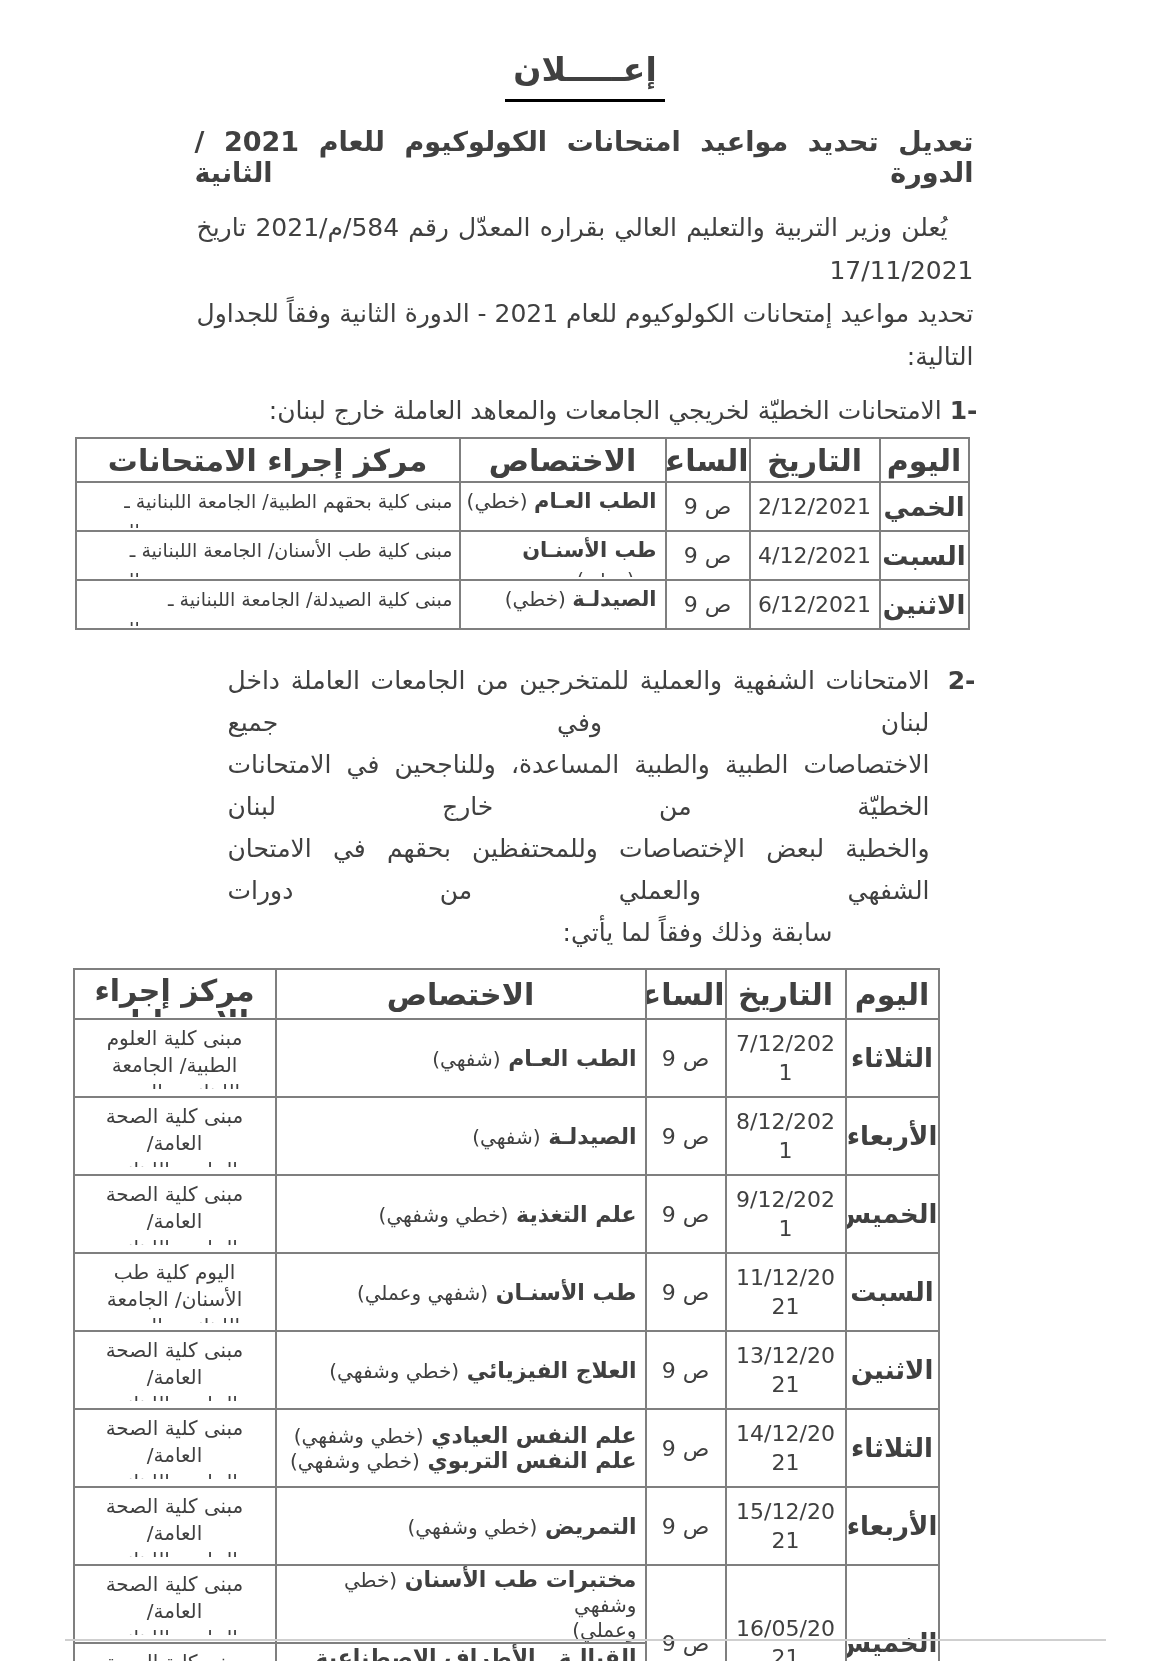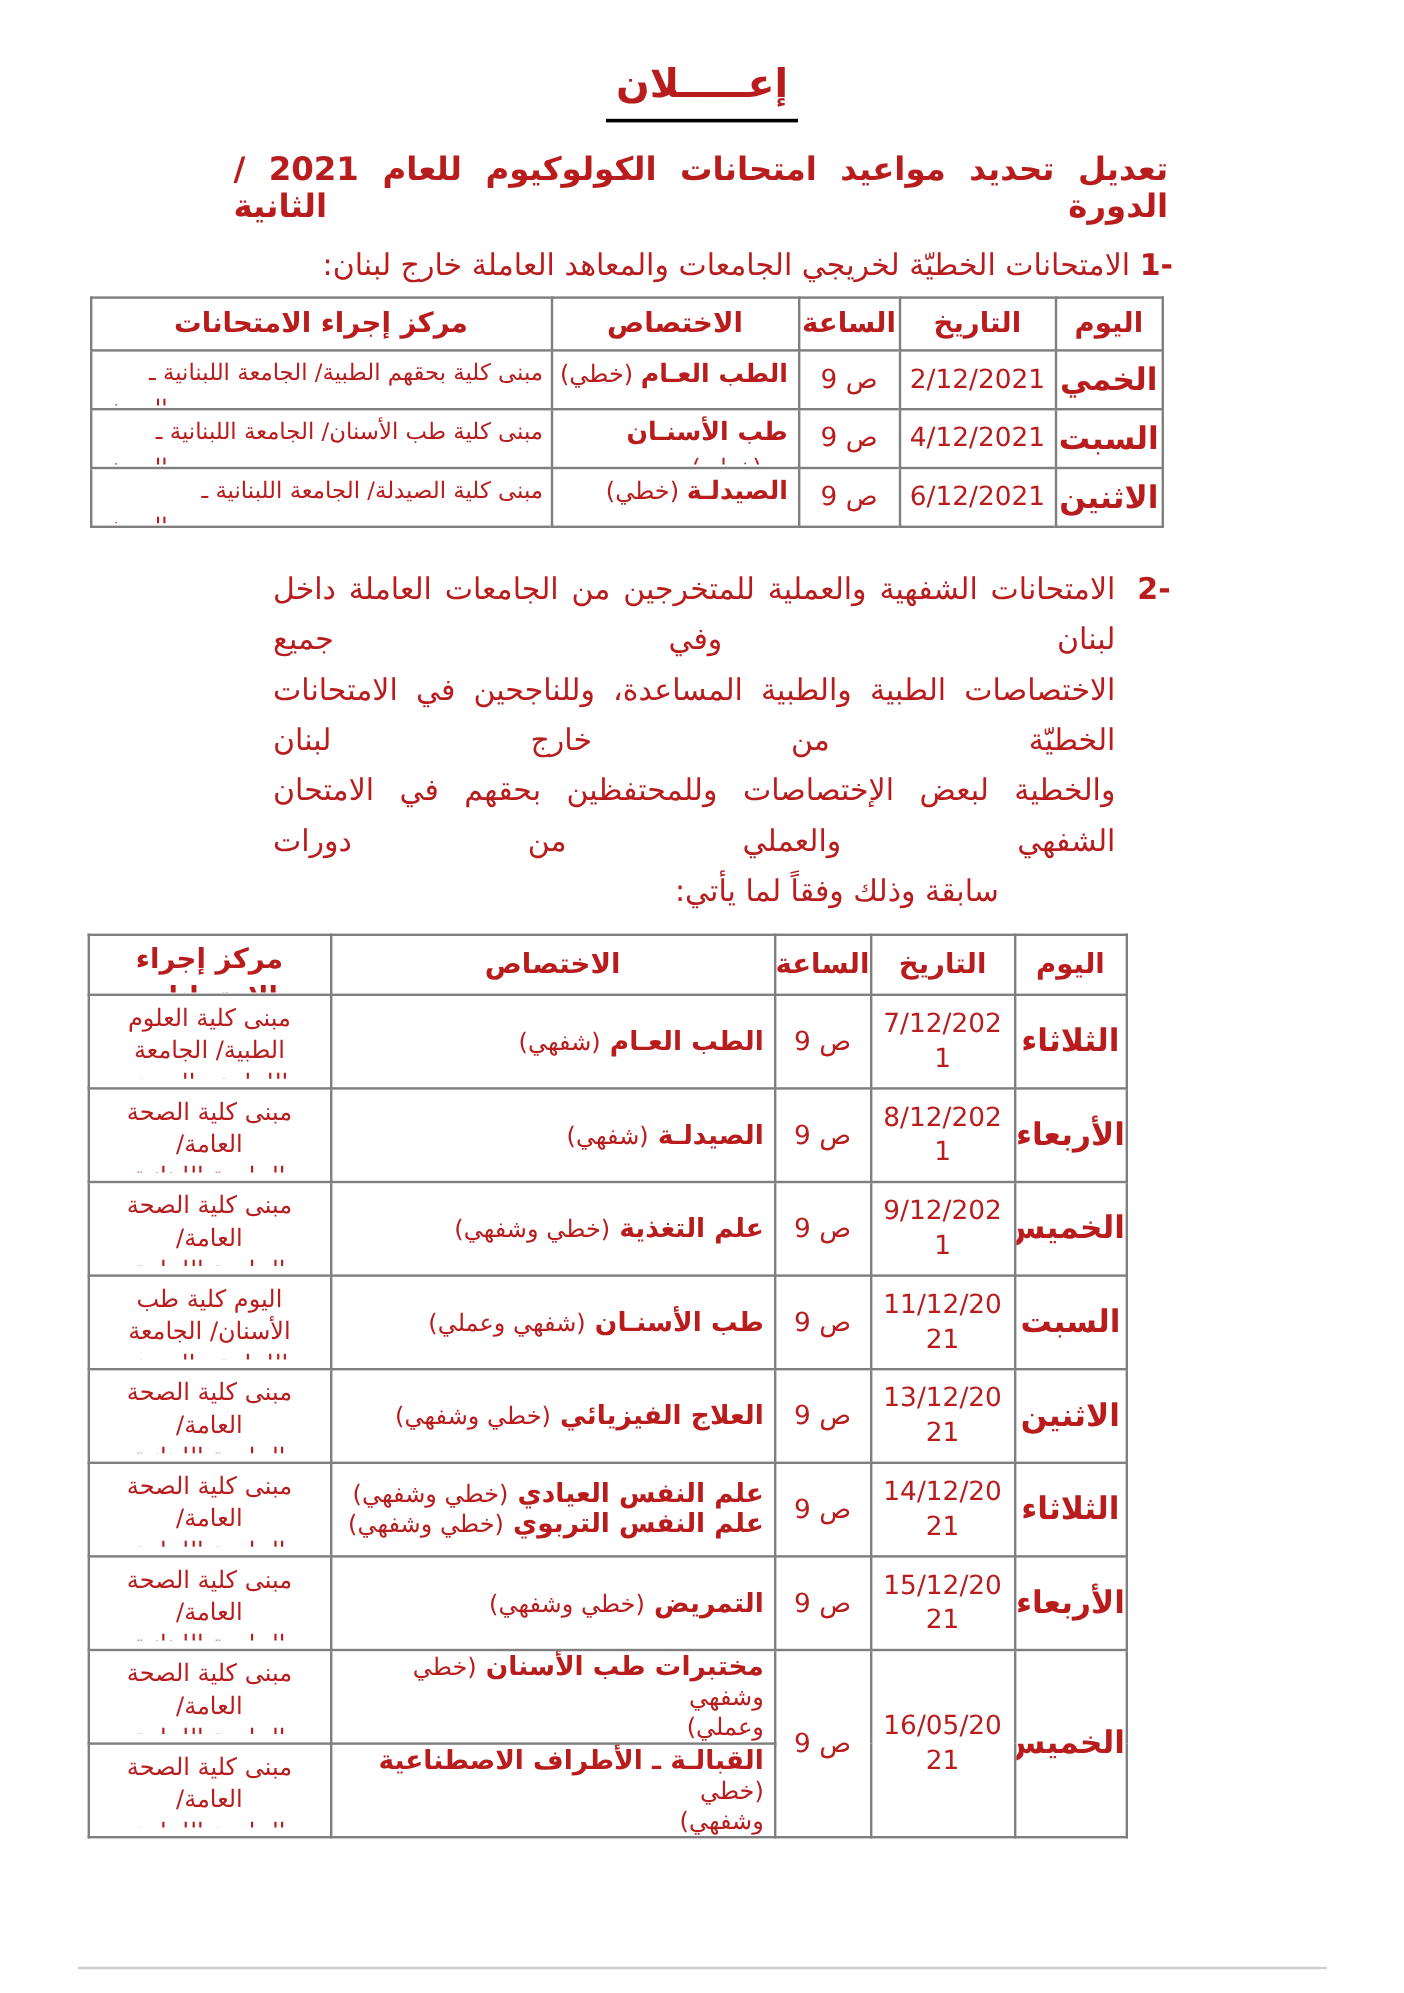--- a/index.html
+++ b/index.html
@@ -1,39 +1,39 @@
 <!DOCTYPE html>
 <html lang="ar" dir="rtl"><head>
 <meta charset="utf-8">
 <style>
   html,body { margin:0; padding:0; background:#ffffff; }
   .page {
     width:1041px; height:1661px; position:relative; overflow:hidden;
-    background:#ffffff; color:#b91c1c; direction:rtl;
+    background:#ffffff; color:#404040; direction:rtl;
     font-family:"DejaVu Sans", sans-serif; margin:0 auto;
   }
   
   .title-row { text-align:center; padding-top:50px; }
   .title {
     display:inline-block; font-size:33px; font-weight:bold;
     border-bottom:3px solid #000; padding:0 8px 10px 8px; letter-spacing:1px;
   }
   .subtitle {
     margin:24px 132px 0 130px; font-size:27px; font-weight:bold;
     text-align:justify; text-align-last:justify;
   }
   .intro { margin:18px 132px 0 132px; font-size:25px; line-height:43px; }
   .intro-l1 { text-align:justify; text-align-last:justify; text-indent:26px; }
   .intro-l2 { text-align:right; }
   .s1-heading { margin:18px 128px 0 4px; font-size:25px; }
   .marker { font-weight:bold; }
   
   table.exam { border-collapse:collapse; direction:rtl; table-layout:fixed; font-size:22px; }
   .exam th, .exam td { border:2px solid #7f7f7f; padding:0; overflow:hidden; }
-  .exam th { font-weight:bold; text-align:center; vertical-align:middle; font-size:23px; }
+  .exam th { font-weight:bold; text-align:center; vertical-align:middle; font-size:30px; }
   .t1 { width:893px; margin:12px 136px 0 0; }
   .t1 th { height:42px; }
   .t1 td { height:47px; }
   .t2 { width:865px; margin:14px 166px 0 0; }
   .t2 th { height:48px; }
   .t2 td { height:76px; }
   td.day { font-weight:bold; text-align:center; vertical-align:middle; font-size:26px; }
   td.datec, td.timec { text-align:center; vertical-align:middle;border-radius:19px; }
   .dateval { direction:ltr; font-size:22px; line-height:29px; white-space:nowrap; }
   .t2 .dateval { white-space:normal; }
@@ -63,20 +63,24 @@
 <body>
 
 <div class="page">
 
   <div class="title-row">
     <span class="title">إعـــــلان</span>
   </div>
 
   <div class="subtitle">تعديل تحديد مواعيد امتحانات الكولوكيوم للعام 2021 / الدورة الثانية</div>
 
+  <div class="intro">
+    <div class="intro-l1">يُعلن وزير التربية والتعليم العالي بقراره المعدّل رقم 584/م/2021 تاريخ 17/11/2021</div>
+    <div class="intro-l2">تحديد مواعيد إمتحانات الكولوكيوم للعام 2021 - الدورة الثانية وفقاً للجداول التالية:</div>
+  </div>
 
   <div class="s1-heading">
     <span class="marker" dir="ltr">1-</span>
     <span>الامتحانات الخطيّة لخريجي الجامعات والمعاهد العاملة خارج لبنان:</span>
   </div>
 
   <table class="exam t1">
     <colgroup>
       <col style="width:89px">
         <col style="width:130px">

